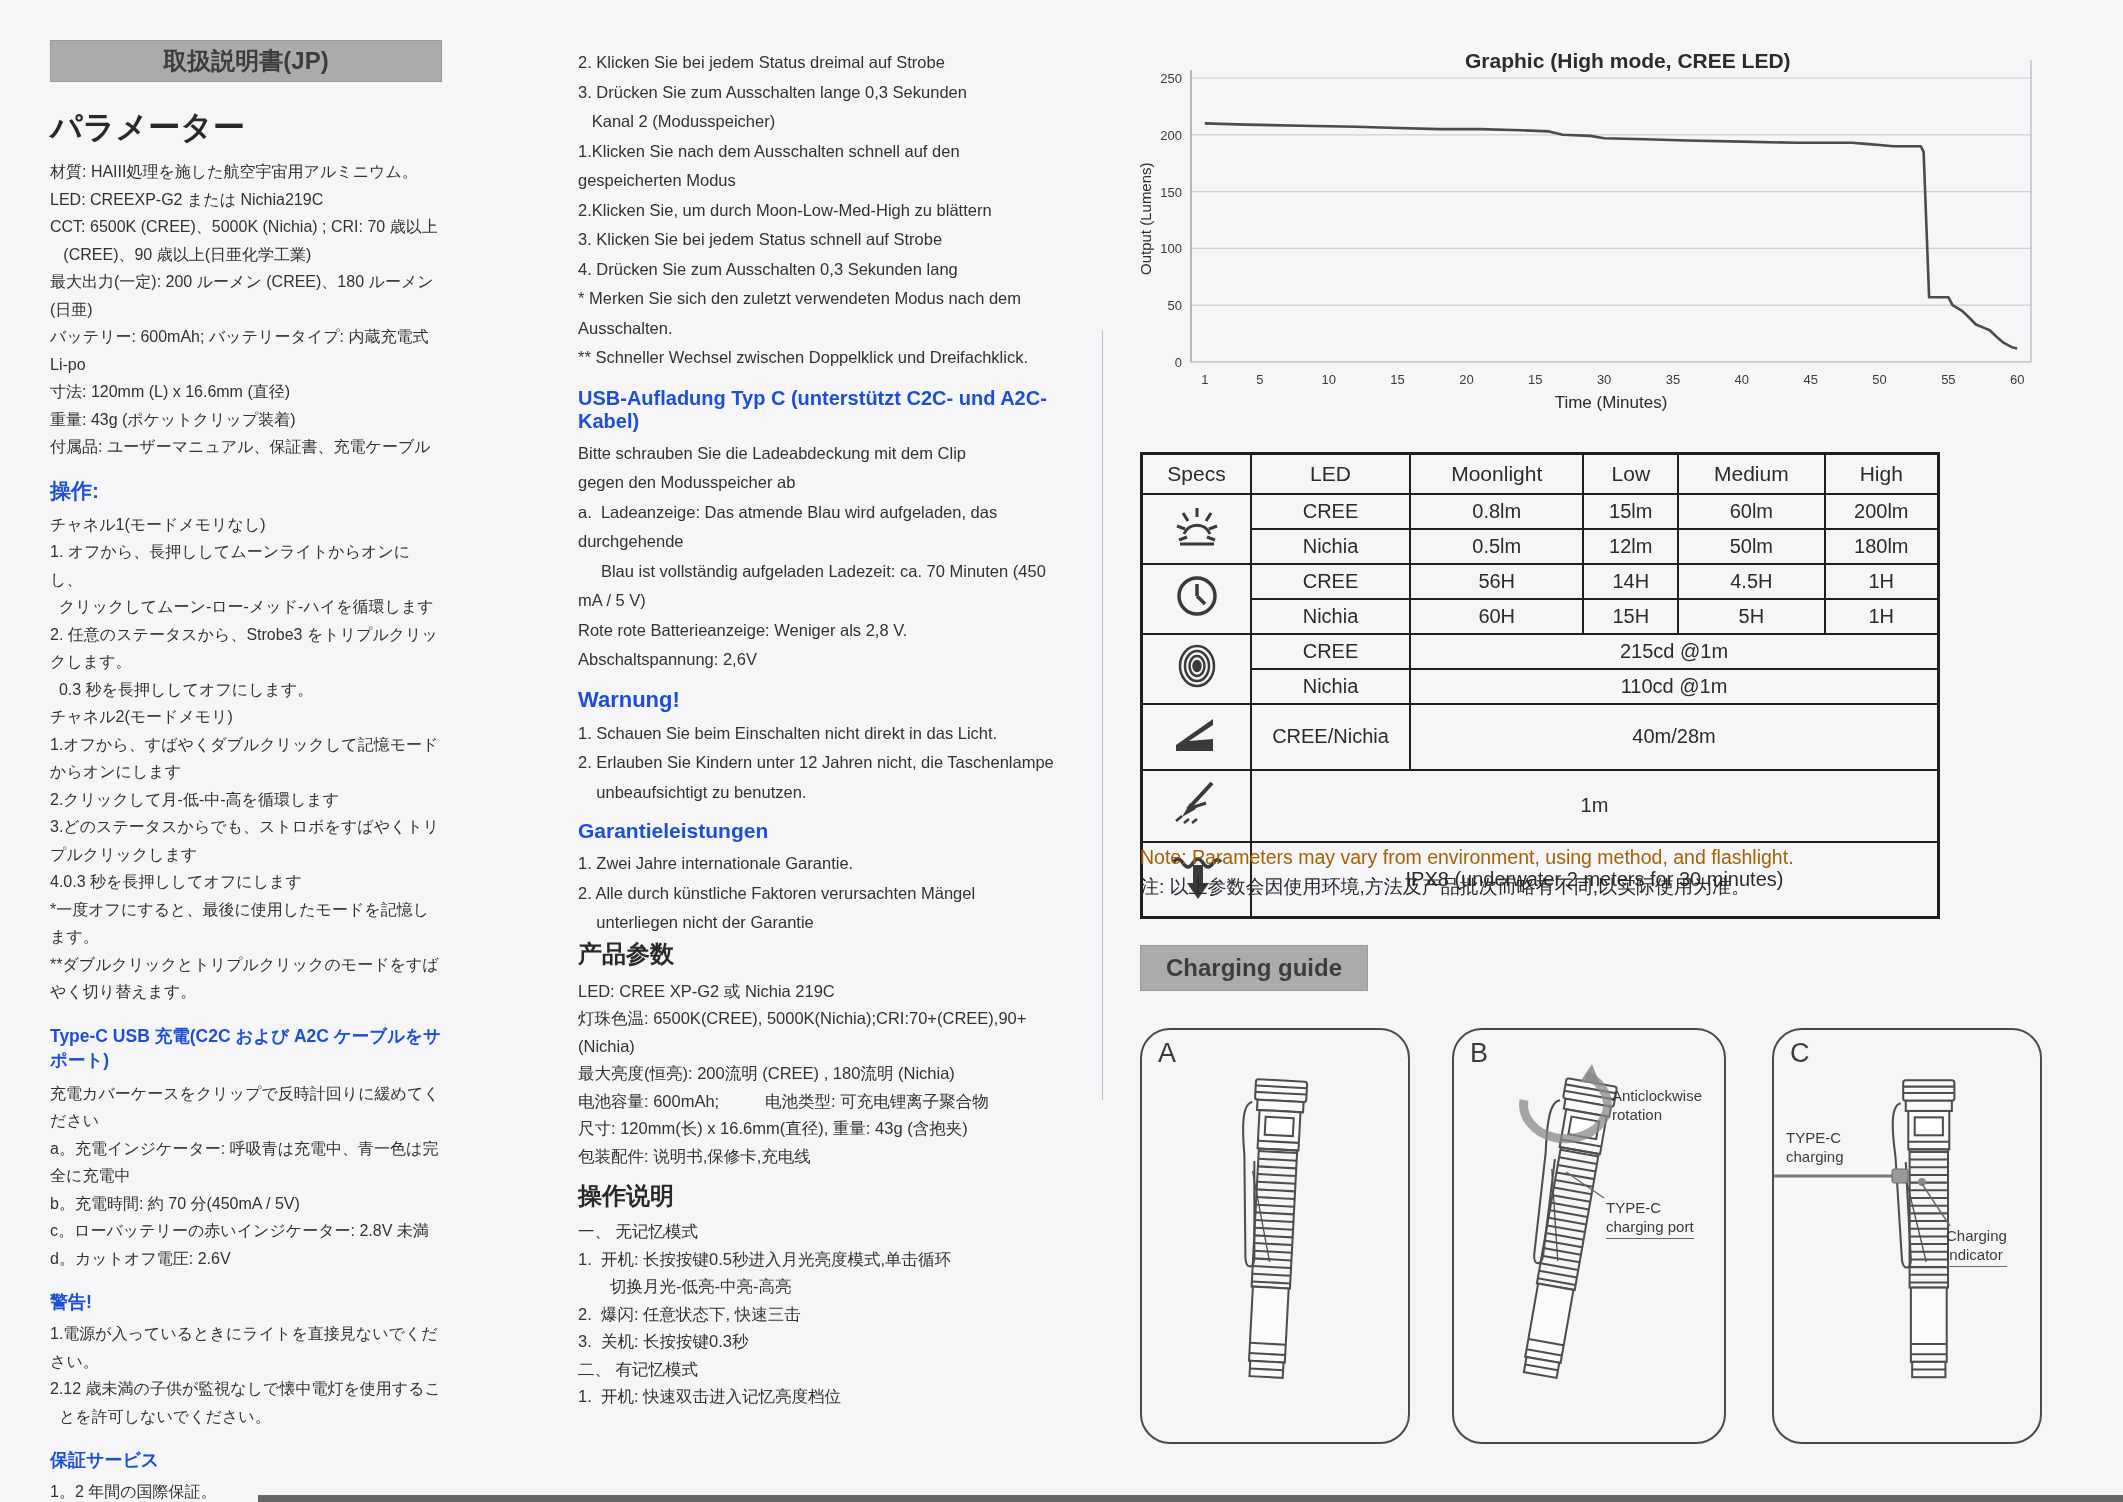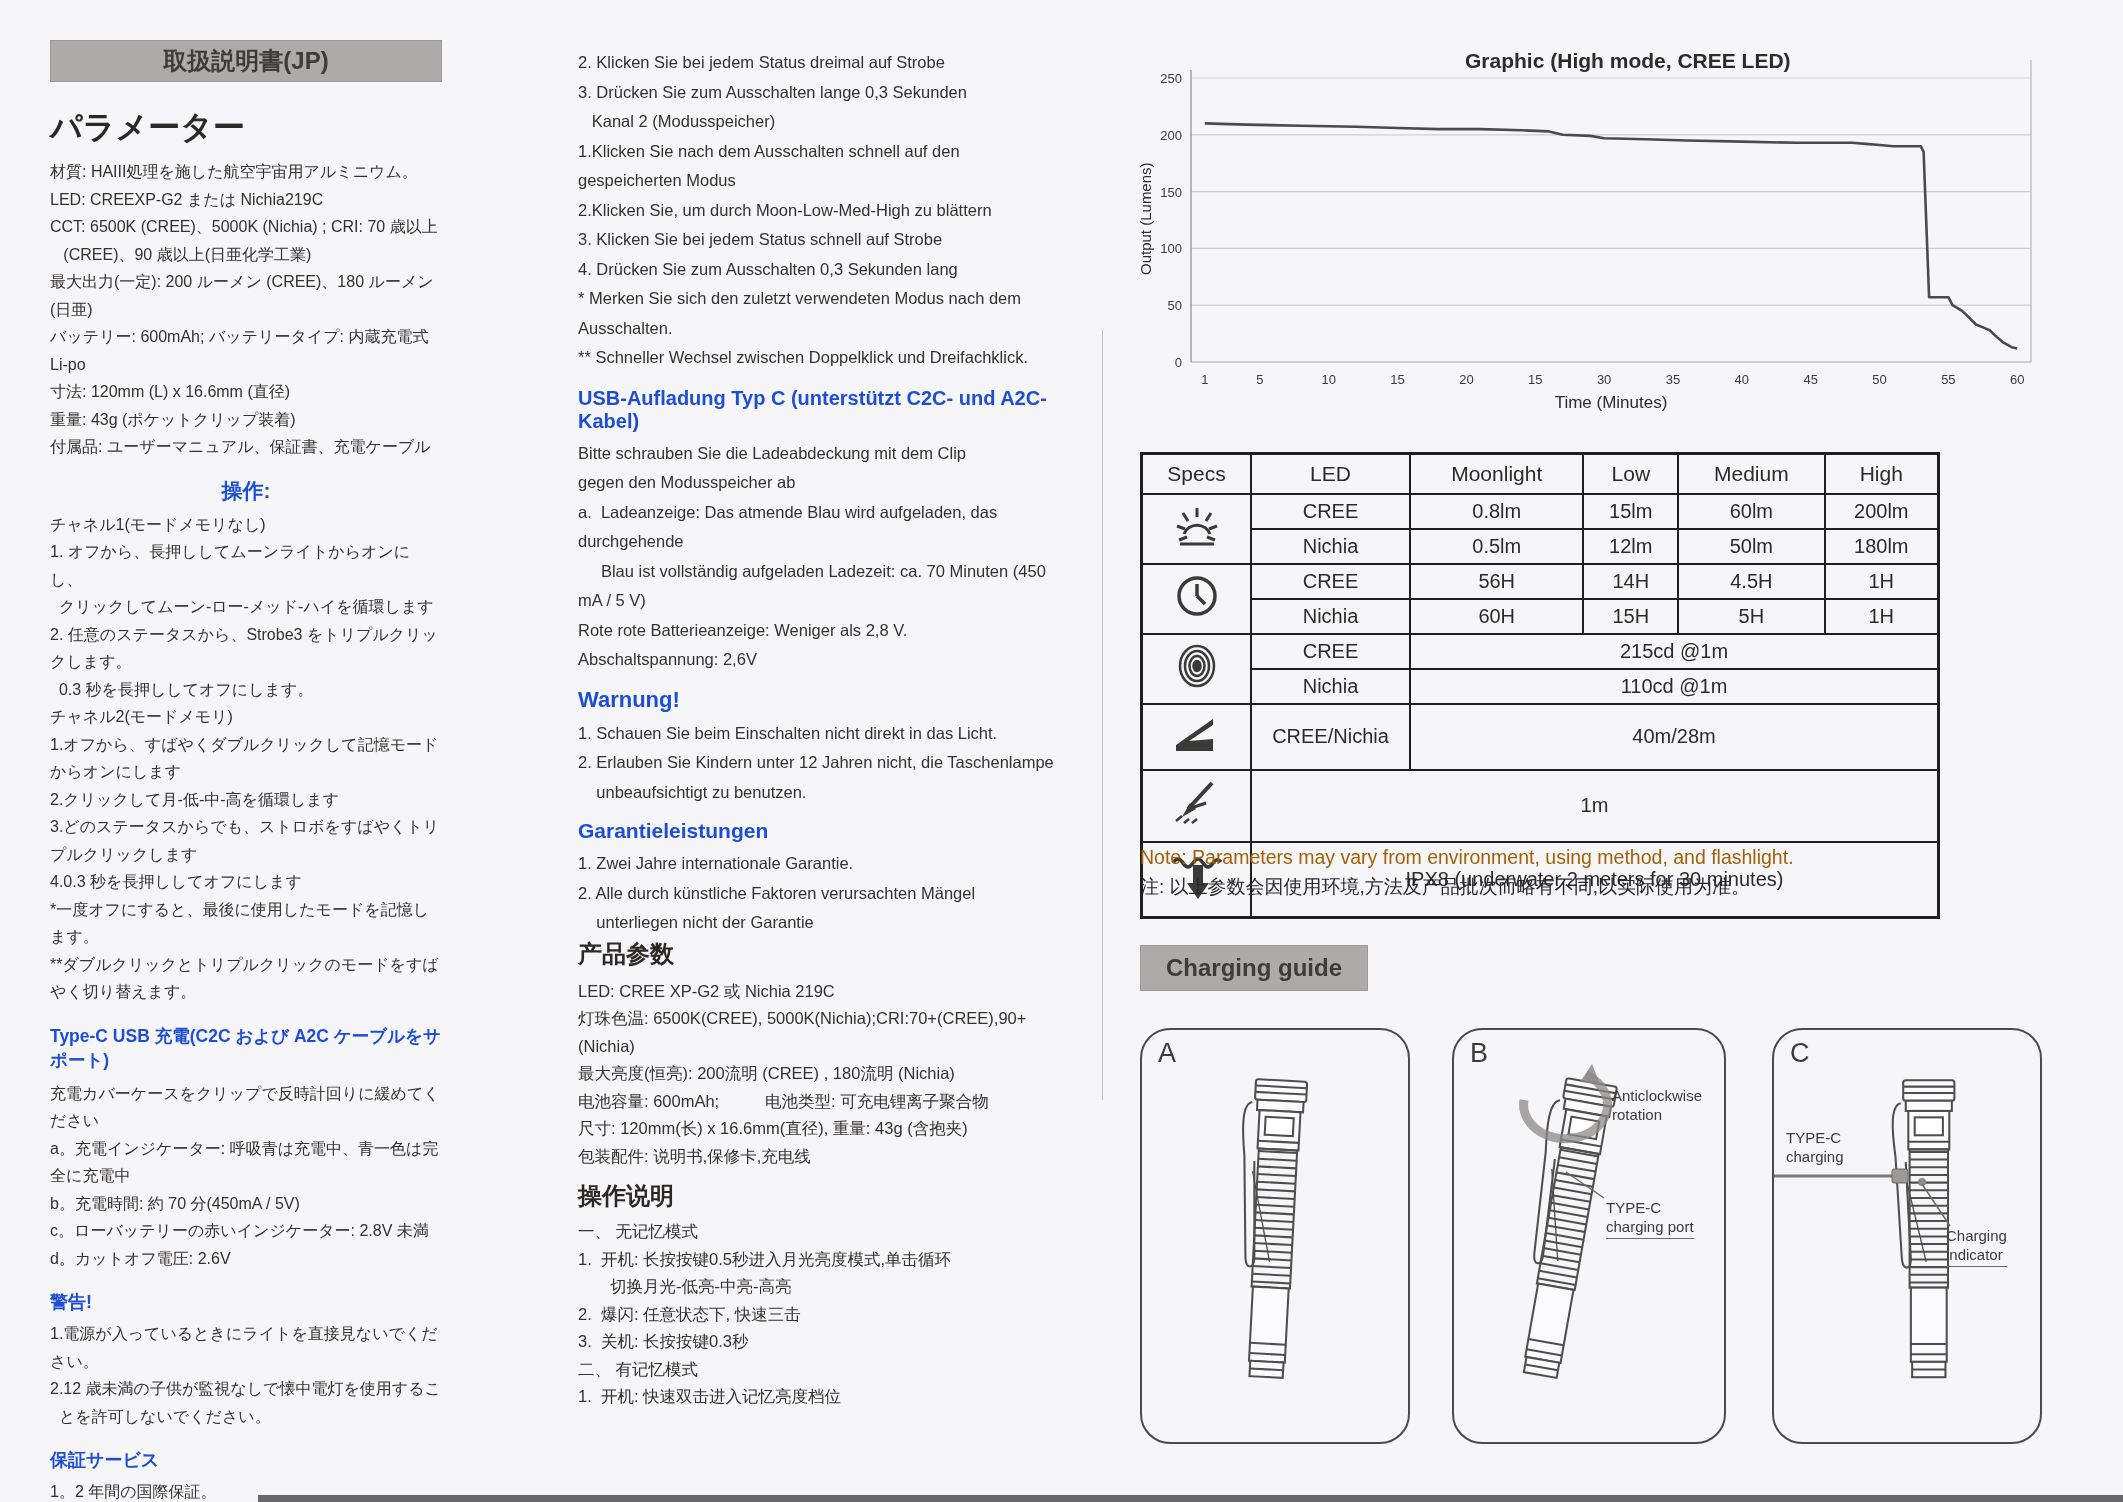--- a/index.html
+++ b/index.html
@@ -88,21 +88,21 @@
       <div class="line">材質: HAIII処理を施した航空宇宙用アルミニウム。</div>
       <div class="line">LED: CREEXP-G2 または Nichia219C</div>
       <div class="line">CCT: 6500K (CREE)、5000K (Nichia) ; CRI: 70 歳以上</div>
       <div class="line">   (CREE)、90 歳以上(日亜化学工業)</div>
       <div class="line">最大出力(一定): 200 ルーメン (CREE)、180 ルーメン(日亜)</div>
       <div class="line">バッテリー: 600mAh; バッテリータイプ: 内蔵充電式 Li-po</div>
       <div class="line">寸法: 120mm (L) x 16.6mm (直径)</div>
       <div class="line">重量: 43g (ポケットクリップ装着)</div>
       <div class="line">付属品: ユーザーマニュアル、保証書、充電ケーブル</div>
     </div>
-  <div class="h-sec" style="font-size:21px;margin:16px 0 6px 0;text-align:center;">操作:</div>
+  <div class="h-sec" style="font-size:21px;margin:16px 0 6px 0;">操作:</div>
   <div>
       <div class="line">チャネル1(モードメモリなし)</div>
       <div class="line">1. オフから、長押ししてムーンライトからオンにし、</div>
       <div class="line">  クリックしてムーン-ロー-メッド-ハイを循環します</div>
       <div class="line">2. 任意のステータスから、Strobe3 をトリプルクリックします。</div>
       <div class="line">  0.3 秒を長押ししてオフにします。</div>
       <div class="line">チャネル2(モードメモリ)</div>
       <div class="line">1.オフから、すばやくダブルクリックして記憶モードからオンにします</div>
       <div class="line">2.クリックして月-低-中-高を循環します</div>
       <div class="line">3.どのステータスからでも、ストロボをすばやくトリプルクリックします</div>

